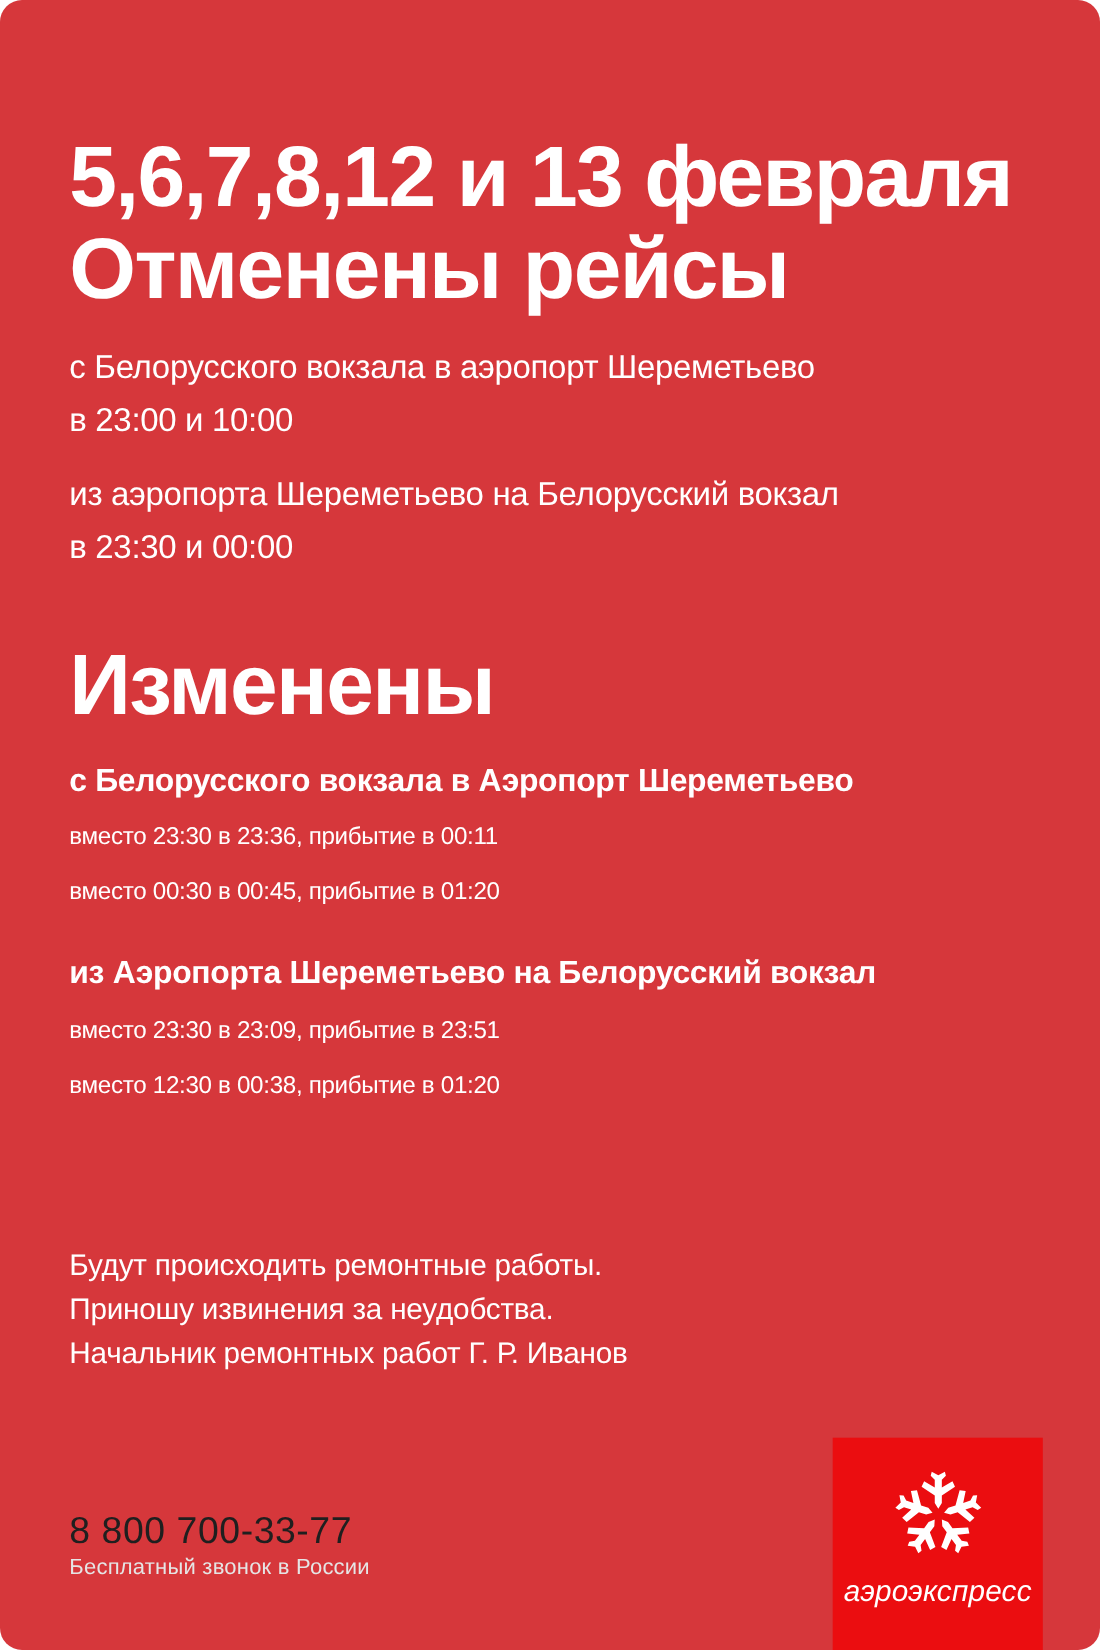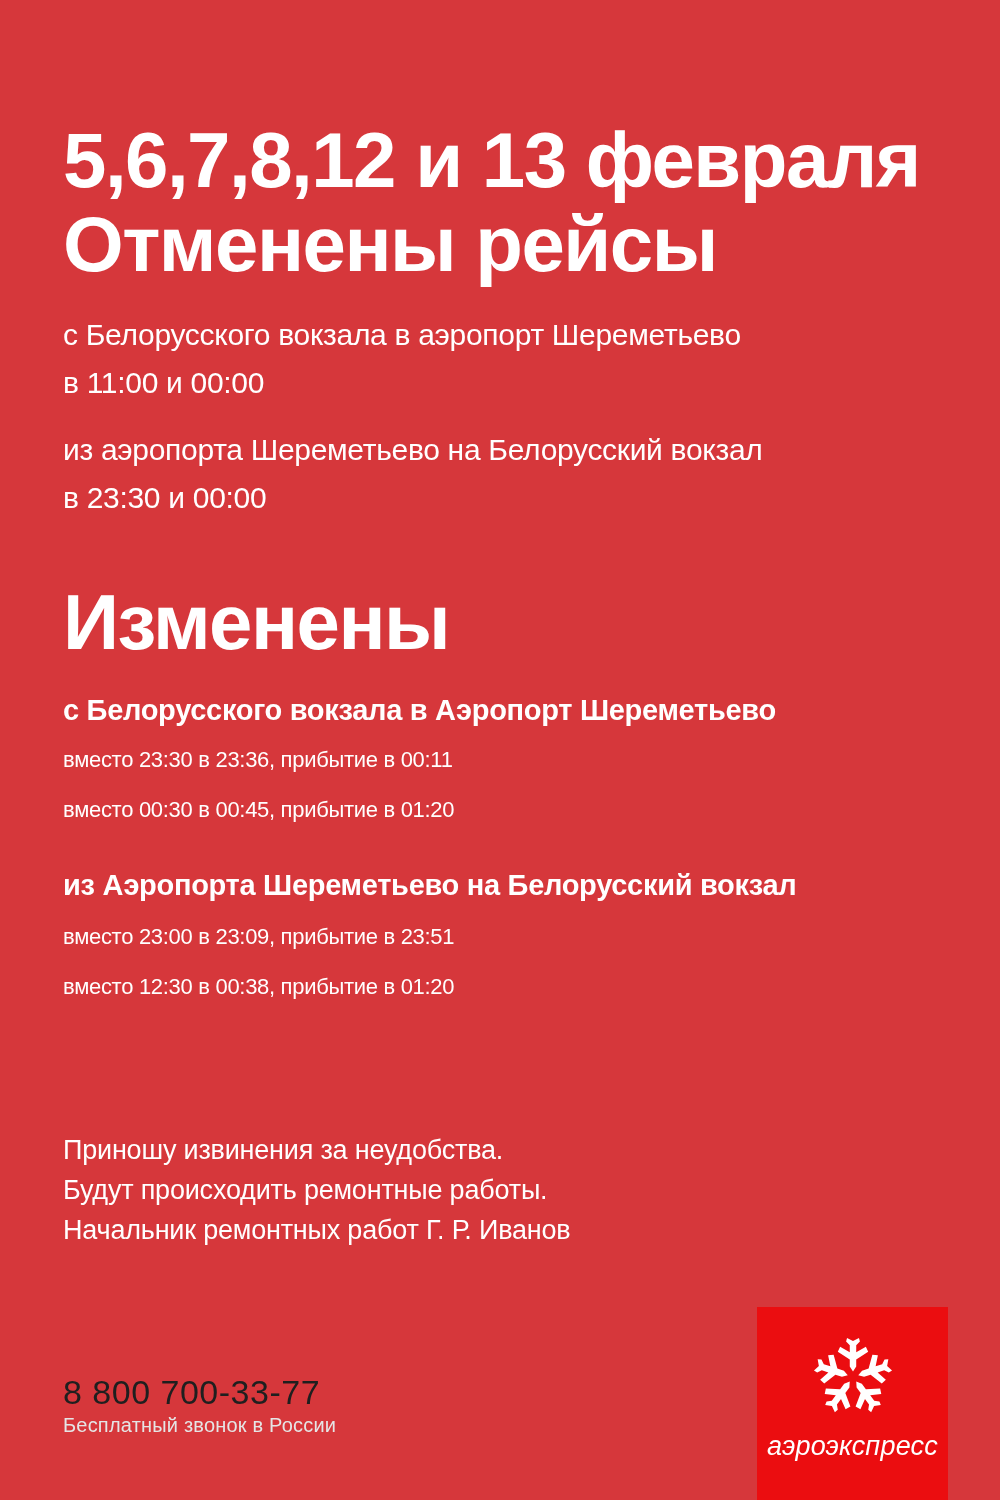--- a/index.html
+++ b/index.html
@@ -4,20 +4,21 @@
 <style>
   html, body { margin: 0; padding: 0; }
   .poster {
     position: relative;
     width: 1000px;
     height: 1500px;
     background: #d6373b;
     font-family: "Liberation Sans", "DejaVu Sans", sans-serif;
     color: #ffffff;
     overflow: hidden;
+    border-radius: 20px;
   }
   .abs { position: absolute; left: 63px; }
   .line { display: block; white-space: nowrap; }
 
   .headline {
     top: 118px;
     font-size: 78px;
     line-height: 84px;
     font-weight: 700;
     letter-spacing: -1.5px;
@@ -106,45 +107,45 @@
 
 <div class="poster">
 
   <h1 class="abs headline">
     <span class="line">5,6,7,8,12 и 13 февраля</span>
     <span class="line">Отменены рейсы</span>
   </h1>
 
   <p class="abs para" style="top:311px">
     <span class="line">с Белорусского вокзала в аэропорт Шереметьево</span>
-    <span class="line">в 11:00 и 00:00</span>
+    <span class="line">в 23:00 и 10:00</span>
   </p>
 
   <p class="abs para" style="top:426px">
     <span class="line">из аэропорта Шереметьево на Белорусский вокзал</span>
     <span class="line">в 23:30 и 00:00</span>
   </p>
 
   <h2 class="abs subhead" style="top:580px">Изменены</h2>
 
   <p class="abs route-bold" style="top:692px">с Белорусского вокзала в Аэропорт Шереметьево</p>
   <p class="abs changes" style="top:735px">
     <span class="line">вместо 23:30 в 23:36, прибытие в 00:11</span>
     <span class="line">вместо 00:30 в 00:45, прибытие в 01:20</span>
   </p>
 
   <p class="abs route-bold" style="top:867px">из Аэропорта Шереметьево на Белорусский вокзал</p>
   <p class="abs changes" style="top:912px">
-    <span class="line">вместо 23:00 в 23:09, прибытие в 23:51</span>
+    <span class="line">вместо 23:30 в 23:09, прибытие в 23:51</span>
     <span class="line">вместо 12:30 в 00:38, прибытие в 01:20</span>
   </p>
 
   <p class="abs notice" style="top:1130px">
+    <span class="line">Будут происходить ремонтные работы.</span>
     <span class="line">Приношу извинения за неудобства.</span>
-    <span class="line">Будут происходить ремонтные работы.</span>
     <span class="line">Начальник ремонтных работ Г. Р. Иванов</span>
   </p>
 
   <p class="abs phone">8 800 700-33-77</p>
   <p class="abs phone-note">Бесплатный звонок в России</p>
 
   <div class="logo-box">
     <svg class="logo-star" width="92" height="92" viewBox="0 0 100 100" aria-hidden="true">
       <g fill="#ffffff">
         <path d="M50 44 L46.5 38.5 L46.5 31 L33.5 22.5 L36 17 L46.5 23 L46.5 15.5 L42.5 11.5 L43.5 7.5 L50 11 L56.5 7.5 L57.5 11.5 L53.5 15.5 L53.5 23 L64 17 L66.5 22.5 L53.5 31 L53.5 38.5 Z"></path>

